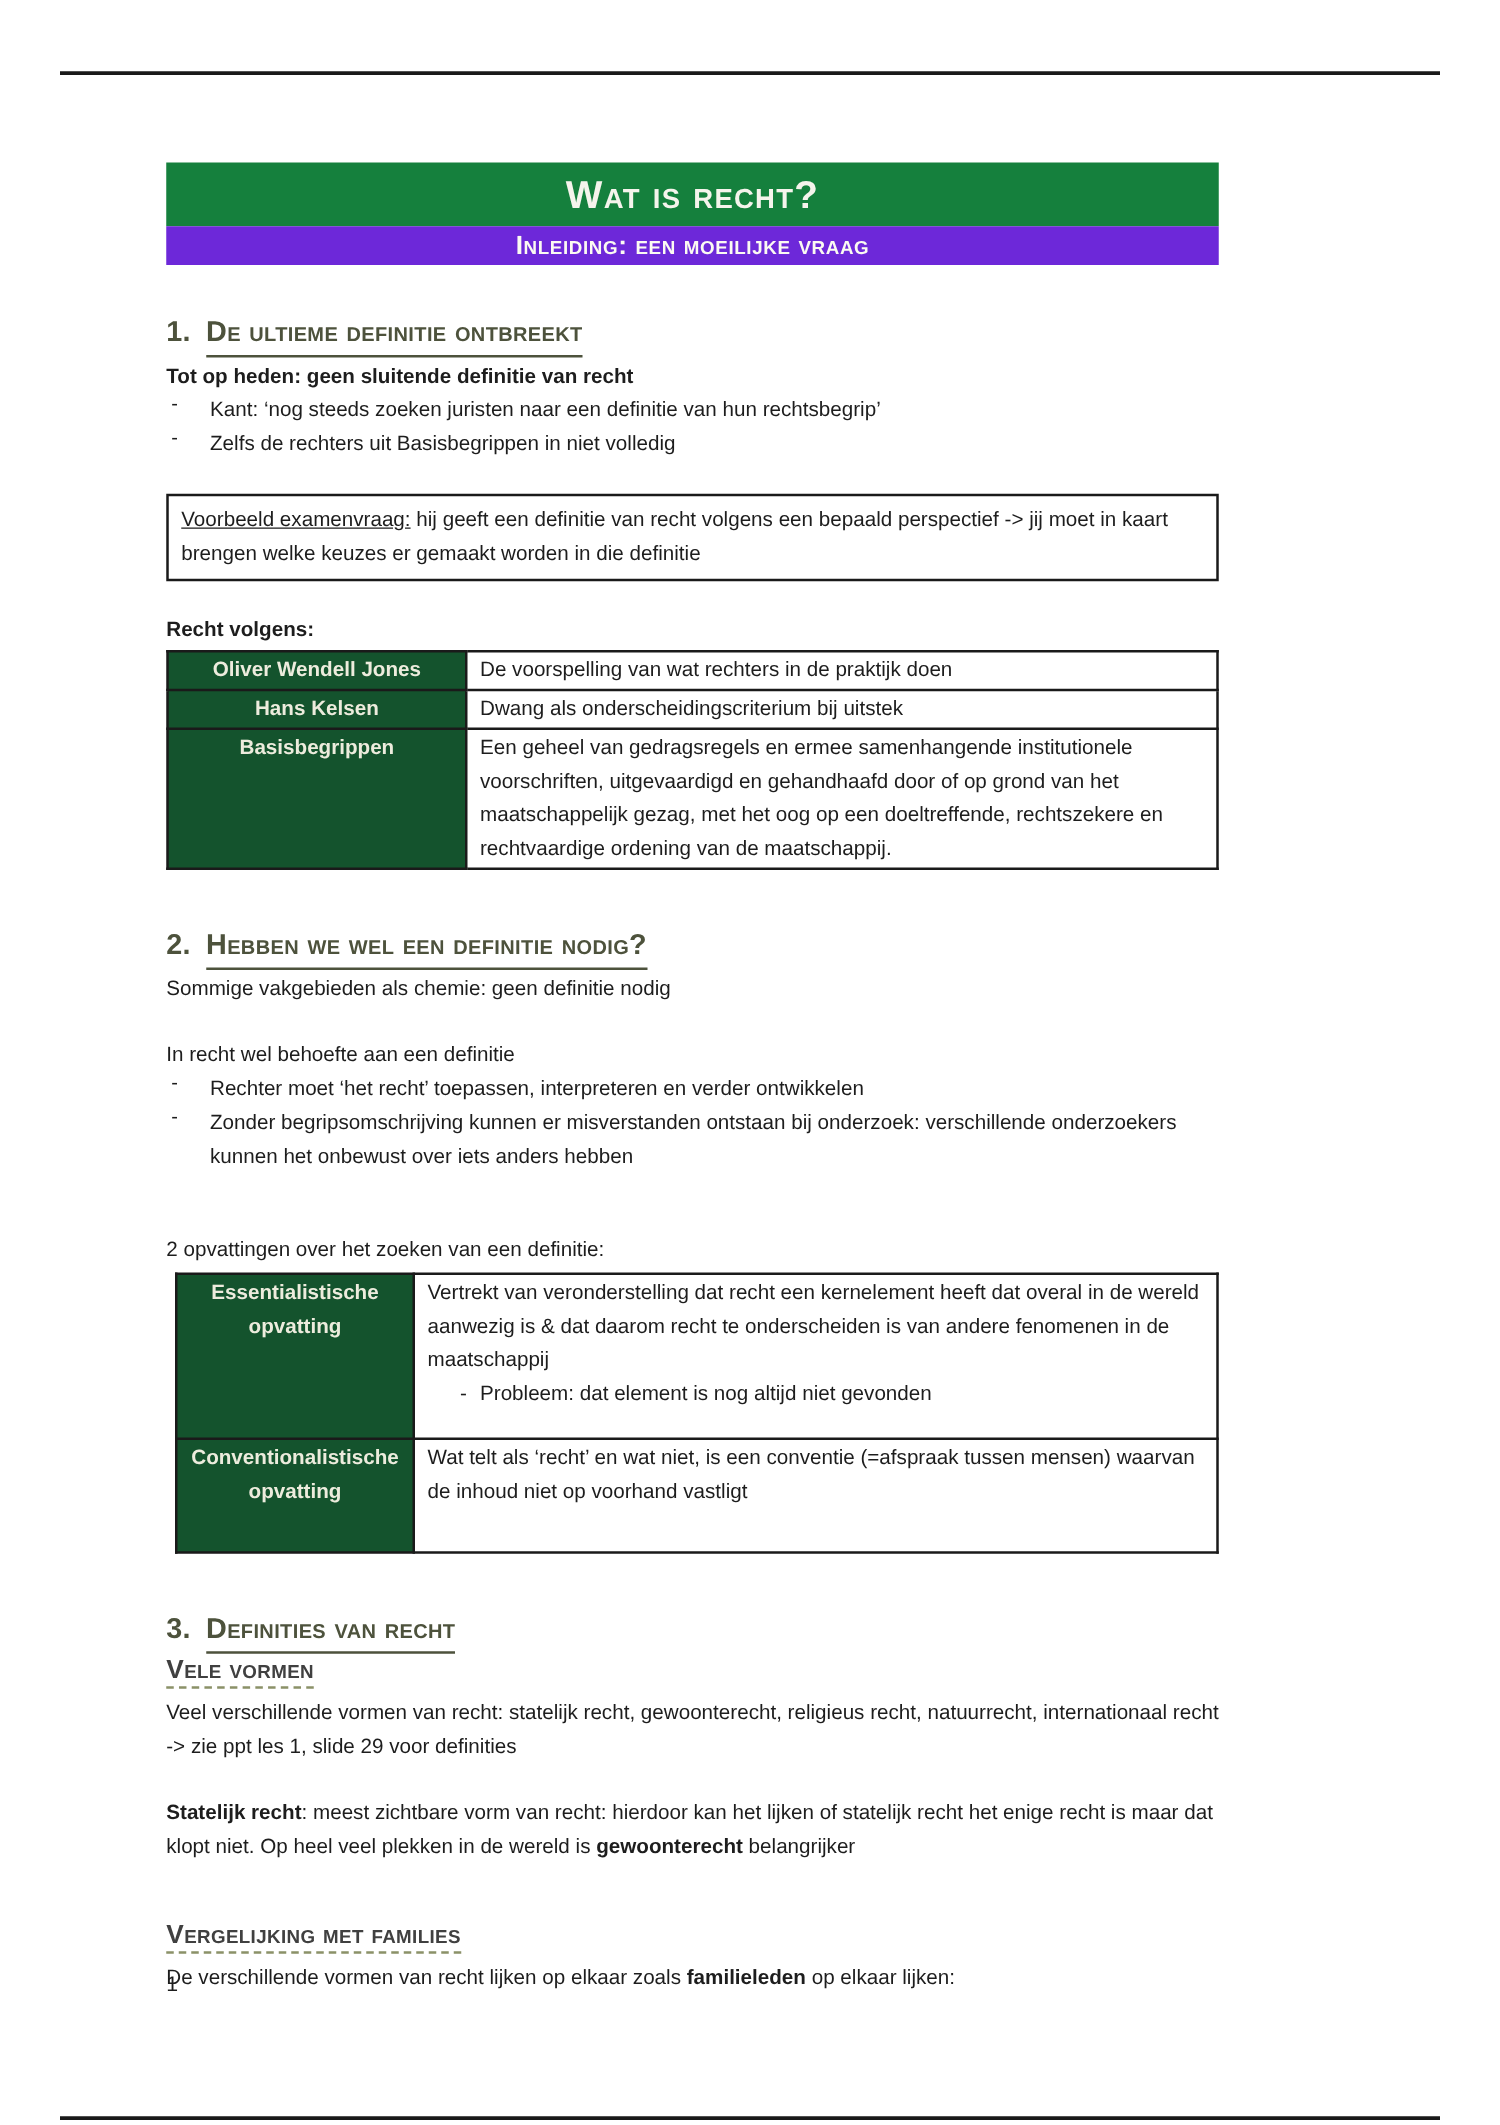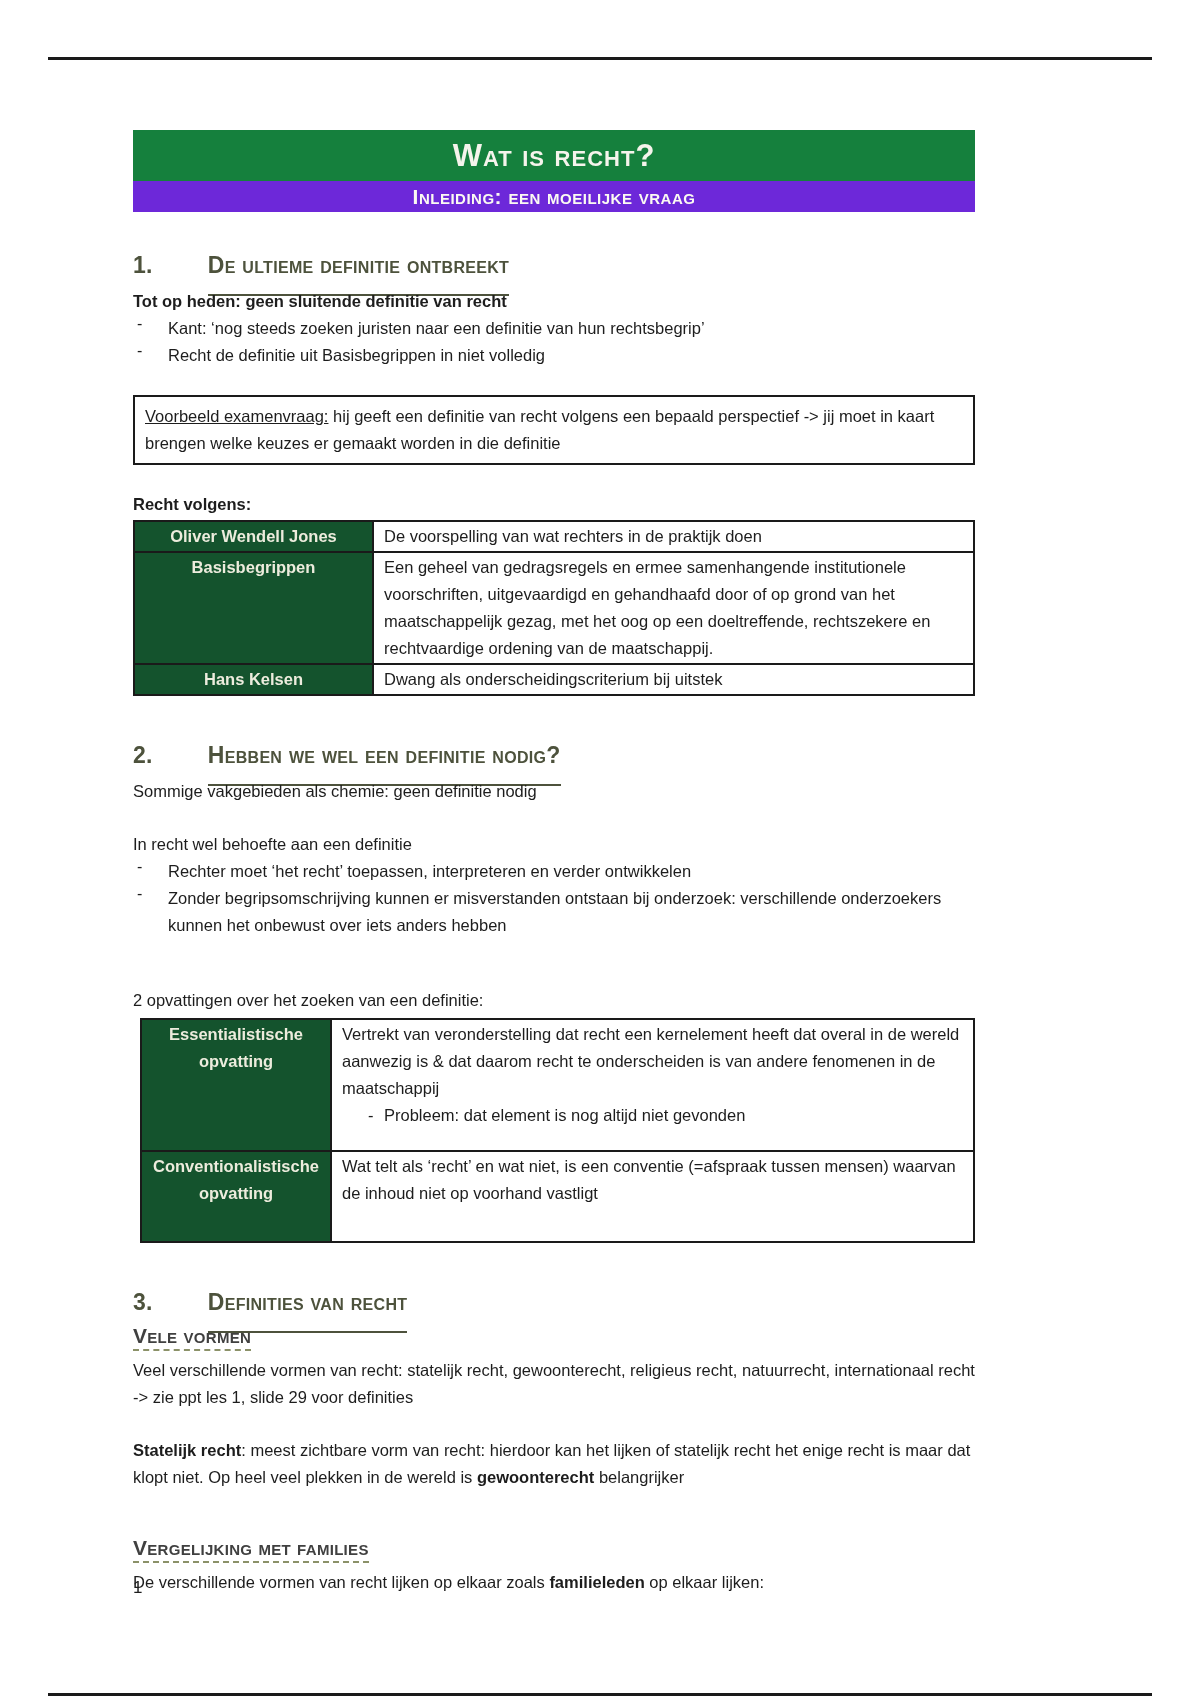--- a/index.html
+++ b/index.html
@@ -59,22 +59,21 @@
     font-size: 23px;
     line-height: 30px;
     color: #4d523c;
     font-variant: small-caps;
     font-weight: bold;
     letter-spacing: 0.3px;
   }
   h1.section .num { margin-right: 12px; }
   h1.section .htitle {
     border-bottom: 2px solid #4d523c;
-    padding-bottom: 16px;
-    margin-left: 43px;
+    padding-bottom: 6px;
   }
   h2.sub {
     font-size: 21px;
     line-height: 26px;
     color: #404040;
     font-variant: small-caps;
     font-weight: bold;
     letter-spacing: 0.3px;
   }
   h2.sub .htitle2 {
@@ -149,43 +148,43 @@
 
     <p class="bold mt8">Tot op heden: geen sluitende definitie van recht</p>
 
     <ul class="dashlist">
       <li>
         <span class="dash">-</span>
         <span class="li-text">Kant: ‘nog steeds zoeken juristen naar een definitie van hun rechtsbegrip’</span>
       </li>
       <li>
         <span class="dash">-</span>
-        <span class="li-text">Recht de definitie uit Basisbegrippen in niet volledig</span>
+        <span class="li-text">Zelfs de rechters uit Basisbegrippen in niet volledig</span>
       </li>
     </ul>
 
     <div class="exam-box">
       <span class="exam-label">Voorbeeld examenvraag:</span><span> hij geeft een definitie van recht volgens een bepaald perspectief -&gt; jij moet in kaart brengen welke keuzes er gemaakt worden in die definitie</span>
     </div>
 
     <p class="bold mt26">Recht volgens:</p>
 
     <table class="table1">
       <tbody>
         <tr>
           <td class="label-cell">Oliver Wendell Jones</td>
           <td class="def-cell">De voorspelling van wat rechters in de praktijk doen</td>
         </tr>
         <tr>
+          <td class="label-cell">Hans Kelsen</td>
+          <td class="def-cell">Dwang als onderscheidingscriterium bij uitstek</td>
+        </tr>
+        <tr>
           <td class="label-cell">Basisbegrippen</td>
           <td class="def-cell">Een geheel van gedragsregels en ermee samenhangende institutionele voorschriften, uitgevaardigd en gehandhaafd door of op grond van het maatschappelijk gezag, met het oog op een doeltreffende, rechtszekere en rechtvaardige ordening van de maatschappij.</td>
-        </tr>
-        <tr>
-          <td class="label-cell">Hans Kelsen</td>
-          <td class="def-cell">Dwang als onderscheidingscriterium bij uitstek</td>
         </tr>
       </tbody>
     </table>
 
     <h1 class="section mt44"><span class="num">2.</span><span class="htitle">Hebben we wel een definitie nodig?</span></h1>
 
     <p class="mt8">Sommige vakgebieden als chemie: geen definitie nodig</p>
 
     <p class="mt26">In recht wel behoefte aan een definitie</p>
 

